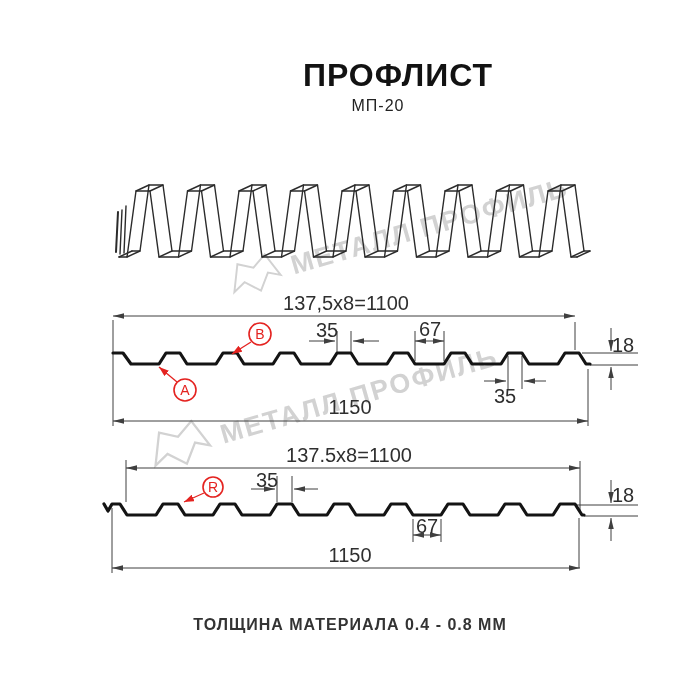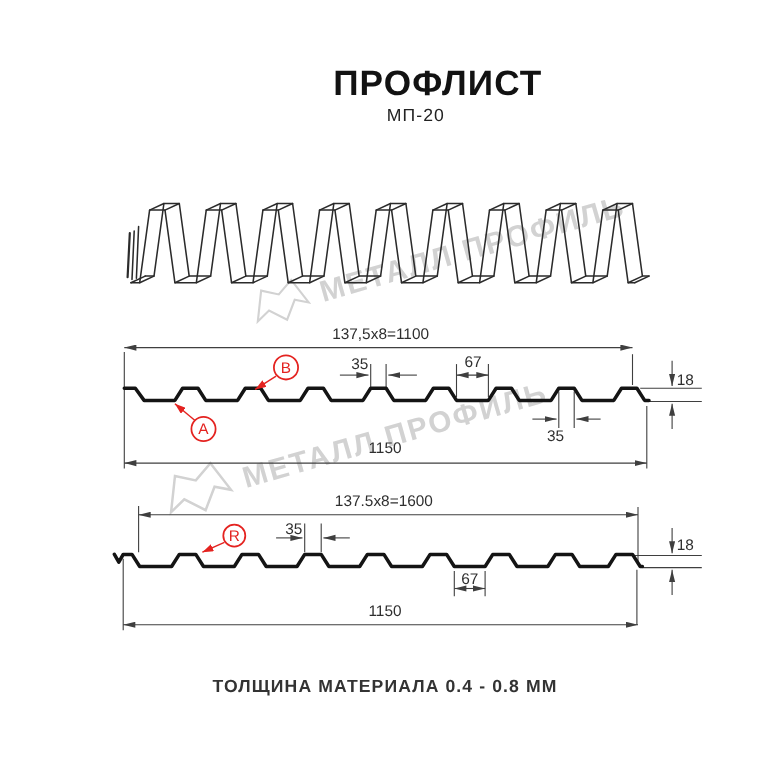--- a/index.html
+++ b/index.html
@@ -21,21 +21,21 @@
   }
   .wm{
     position:absolute;display:flex;align-items:center;gap:10px;
     color:#d2d2d2;font-weight:700;font-size:27px;letter-spacing:2px;
     transform-origin:left center;transform:rotate(-16deg);white-space:nowrap;
     user-select:none;
   }
   svg.draw{position:absolute;left:0;top:0;}
   .dim{
     position:absolute;transform:translate(-50%,-50%);
-    font-size:14px;color:#2f2f2f;white-space:nowrap;background:transparent;
+    font-size:20px;color:#2f2f2f;white-space:nowrap;background:transparent;
   }
   .callout-letter{
     position:absolute;transform:translate(-50%,-52%);
     font-size:14px;color:#e42320;font-weight:400;
   }
 </style>
 </head>
 <body>
 
 <div class="stage">
@@ -169,20 +169,20 @@
 
   <span class="dim" style="left:346px;top:303px;">137,5x8=1100</span>
   <span class="dim" style="left:327px;top:330px;">35</span>
   <span class="dim" style="left:430px;top:329px;">67</span>
   <span class="dim" style="left:623px;top:345px;">18</span>
   <span class="dim" style="left:505px;top:396px;">35</span>
   <span class="dim" style="left:350px;top:407px;">1150</span>
   <span class="callout-letter" style="left:260px;top:334px;">B</span>
   <span class="callout-letter" style="left:185px;top:390px;">A</span>
 
-  <span class="dim" style="left:349px;top:455px;">137.5x8=1600</span>
+  <span class="dim" style="left:349px;top:455px;">137.5x8=1100</span>
   <span class="dim" style="left:267px;top:480px;">35</span>
   <span class="dim" style="left:427px;top:526px;">67</span>
   <span class="dim" style="left:623px;top:495px;">18</span>
   <span class="dim" style="left:350px;top:555px;">1150</span>
   <span class="callout-letter" style="left:213px;top:487px;">R</span>
 
 </div>
 
 </body></html>

